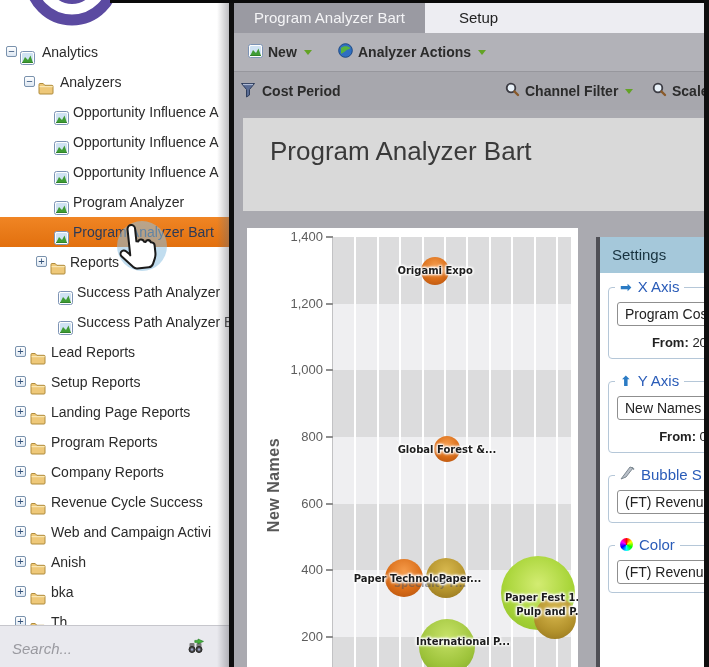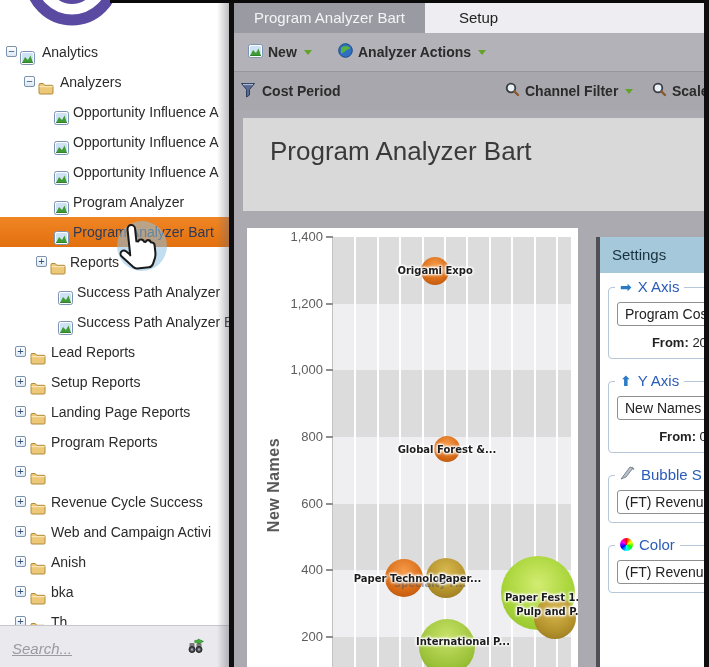--- a/index.html
+++ b/index.html
@@ -16,21 +16,21 @@
      background:linear-gradient(to right,rgba(120,120,126,0),rgba(110,110,118,.45));pointer-events:none;}
   #logo{left:14px;top:0;width:120px;height:32px;}
   .tree-row{position:absolute;left:0;width:229px;height:30px;line-height:30px;font-size:14px;color:#2b2b2b;cursor:pointer;}
   .tree-row.sel{background:linear-gradient(#f08524,#e2700e);color:#2c3a57;font-weight:400;}
   .tree-expand{position:absolute;top:9px;width:11px;height:11px;background:linear-gradient(#ffffff,#dde7f2);
      border:1px solid #7a92ad;border-radius:2px;font-size:11px;line-height:9px;text-align:center;color:#33527a;box-sizing:border-box;}
   .tree-icon{position:absolute;top:8px;width:16px;height:15px;}
   .tree-label{position:absolute;white-space:nowrap;}
   #search-bar{left:0;top:625px;width:229px;height:42px;background:#e9e9ee;border-top:1px solid #c6c6cc;box-sizing:border-box;z-index:20;}
   #search-input{position:absolute;left:10px;top:8px;width:160px;height:26px;border:none;background:transparent;outline:none;
-     font-style:italic;font-size:15px;color:#9a9aa0;font-family:"Liberation Sans",sans-serif;text-decoration:underline;}
+     font-style:italic;font-size:15px;color:#9a9aa0;font-family:"Liberation Sans",sans-serif;}
   #search-input::placeholder{color:#9a9aa0;font-style:italic;}
   #binoculars{position:absolute;left:188px;top:12px;}
   
   #touch-circle{left:117px;top:221px;width:50px;height:50px;border-radius:50%;background:rgba(142,193,226,.55);z-index:60;}
   #hand-cursor{left:116px;top:223px;z-index:61;transform:rotate(-6deg);}
   
   #main{left:234px;top:0;width:470px;height:667px;background:#aaaab0;z-index:15;overflow:hidden;}
   #tabstrip{position:absolute;left:0;top:3px;width:470px;height:30px;background:#9a9aa2;}
   #tab-primary{position:absolute;left:0;top:0;width:191px;height:30px;line-height:30px;padding-left:20px;box-sizing:border-box;
      color:#f4f4f6;font-size:15px;cursor:pointer;white-space:nowrap;overflow:hidden;}
@@ -208,20 +208,21 @@
             <path d="M1.6 4.6 h13" stroke="#f8e7b5" stroke-width="1.2"></path>
           </svg></span>
         <span class="tree-label" style="left:51px">Program Reports</span>
       </div>
       <div class="tree-row" style="top: 457px;">
         <span class="tree-expand" style="left:15px">+</span>
         <span class="tree-icon" style="left:30px"><svg width="16" height="13" viewBox="0 0 16 13">
             <path d="M1 2.5 a1 1 0 0 1 1 -1 h3.2 l1.6 1.8 H14 a1 1 0 0 1 1 1 V11 a1 1 0 0 1 -1 1 H2 a1 1 0 0 1 -1 -1 Z" fill="#eec879" stroke="#b08c3c"></path>
             <path d="M1.6 4.6 h13" stroke="#f8e7b5" stroke-width="1.2"></path>
           </svg></span>
+        <span class="tree-label" style="left:51px">Company Reports</span>
       </div>
       <div class="tree-row" style="top: 487px;">
         <span class="tree-expand" style="left:15px">+</span>
         <span class="tree-icon" style="left:30px"><svg width="16" height="13" viewBox="0 0 16 13">
             <path d="M1 2.5 a1 1 0 0 1 1 -1 h3.2 l1.6 1.8 H14 a1 1 0 0 1 1 1 V11 a1 1 0 0 1 -1 1 H2 a1 1 0 0 1 -1 -1 Z" fill="#eec879" stroke="#b08c3c"></path>
             <path d="M1.6 4.6 h13" stroke="#f8e7b5" stroke-width="1.2"></path>
           </svg></span>
         <span class="tree-label" style="left:51px">Revenue Cycle Success</span>
       </div>
       <div class="tree-row" style="top: 517px;">

